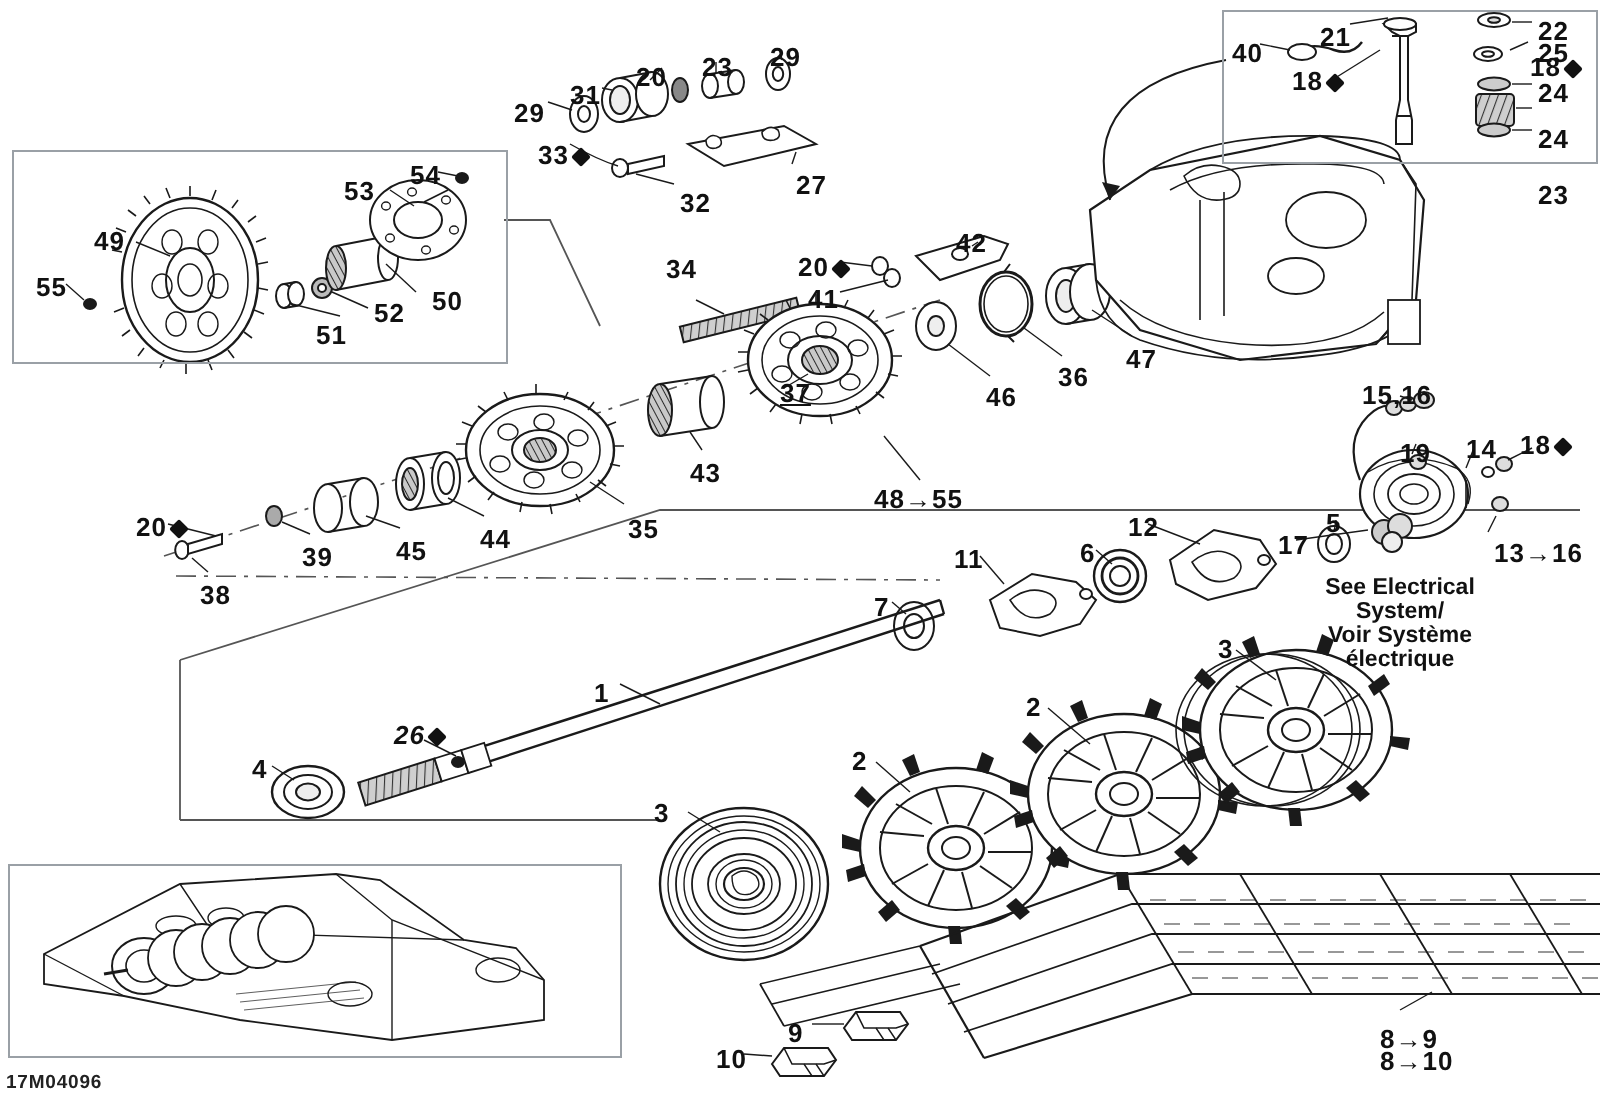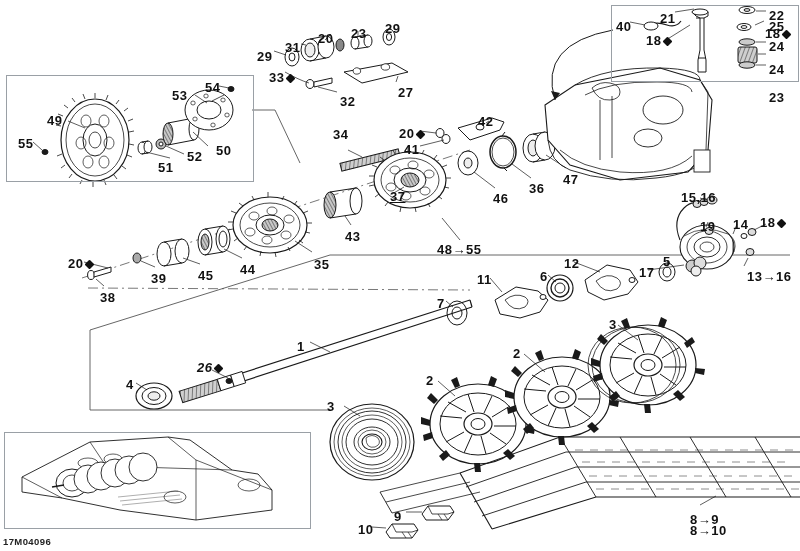--- a/index.html
+++ b/index.html
@@ -632,16 +632,20 @@
       <div class="lbl" style="left: 327px; top: 400px;">3</div>
       <div class="lbl" style="left: 426px; top: 374px;">2</div>
       <div class="lbl" style="left: 513px; top: 347px;">2</div>
       <div class="lbl" style="left: 609px; top: 318px;">3</div>
       <div class="lbl" style="left: 394px; top: 510px;">9</div>
       <div class="lbl" style="left: 358px; top: 523px;">10</div>
       <div class="lbl" style="left: 690px; top: 513px;">8→9</div>
       <div class="lbl" style="left: 690px; top: 524px;">8→10</div>
     </div>
 
+  <div class="note" style="left:640px;top:288px;width:120px;">See Electrical
+System/
+Voir Système
+électrique</div>
 
   <div class="code" style="left:3px;top:536px;">17M04096</div>
 
 </div>
 
 </body></html>

